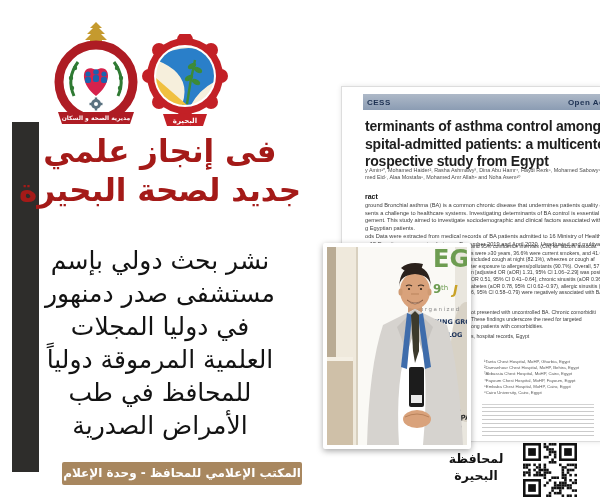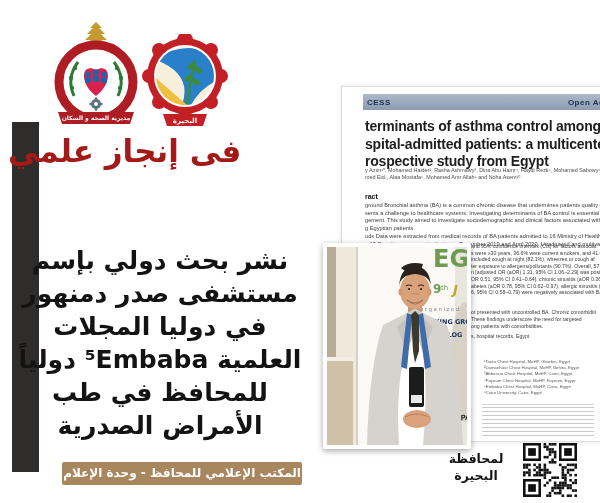--- a/index.html
+++ b/index.html
@@ -4,24 +4,24 @@
 <style>
   html,body{margin:0;padding:0;background:#e8e8e8;}
   .canvas{position:relative;width:600px;height:503px;background:#ffffff;overflow:hidden;
           font-family:"DejaVu Sans",sans-serif;margin:0 auto;}
   
   .side-bar{position:absolute;left:12px;top:122px;width:27px;height:350px;background:#2e2d2b;}
   
   .logo-health{position:absolute;left:48px;top:20px;width:96px;height:108px;}
   .logo-beheira{position:absolute;left:141px;top:34px;width:88px;height:96px;}
   
-  .headline{position:absolute;left:8px;top:132px;width:304px;text-align:left;direction:rtl;
+  .headline{position:absolute;left:8px;top:132px;width:304px;text-align:center;direction:rtl;
             color:#a41a18;font-weight:bold;font-size:31px;line-height:39px;}
   .bodytext{position:absolute;left:4px;top:244px;width:312px;text-align:center;direction:rtl;
-            color:#131313;font-weight:bold;font-size:25px;line-height:33px;}
+            color:#131313;font-weight:normal;font-size:25px;line-height:33px;}
   
   .paper{position:absolute;left:341px;top:86px;width:260px;height:354px;background:#fff;
          border:1px solid #ddd;box-shadow:0 0 5px rgba(0,0,0,.10);
          font-family:"Liberation Sans",sans-serif;color:#222;}
   .paper *{white-space:nowrap;}
   .paper-bar{position:absolute;left:21px;top:7px;width:245px;height:16px;
              background:linear-gradient(#aeb9c8,#8b9cb3);display:flex;justify-content:space-between;
              align-items:center;padding:0 4px;box-sizing:border-box;color:#1d3152;
              font-weight:bold;font-size:8px;letter-spacing:.5px;}
   .paper-title{position:absolute;left:23px;top:31px;font-size:14px;font-weight:bold;
@@ -123,27 +123,28 @@
           <ellipse cx="55" cy="48" rx="4" ry="2" transform="rotate(30 55 48)"></ellipse>
         </g>
       </g>
       <path d="M22 80 L66 80 L62 92 L26 92 Z" fill="#c32026"></path>
       <text x="44" y="89" text-anchor="middle" font-size="7" fill="#ffffff" font-weight="bold">البحيرة</text>
     </svg>
   </div>
 
   <div class="headline">
     <div>فى إنجاز علمي</div>
+    <div>جديد لصحة البحيرة</div>
   </div>
 
   <div class="bodytext">
       <div>نشر بحث دولي بإسم</div>
       <div>مستشفى صدر دمنهور</div>
       <div>في دوليا المجلات</div>
-      <div>العلمية ⁵Embaba دولياً</div>
+      <div>العلمية المرموقة دولياً</div>
       <div>للمحافظ في طب</div>
       <div>الأمراض الصدرية</div>
     </div>
 
   <div class="paper">
     <div class="paper-bar">
       <span>CESS</span>
       <span>Open Ac</span>
     </div>
     <div class="paper-title">

